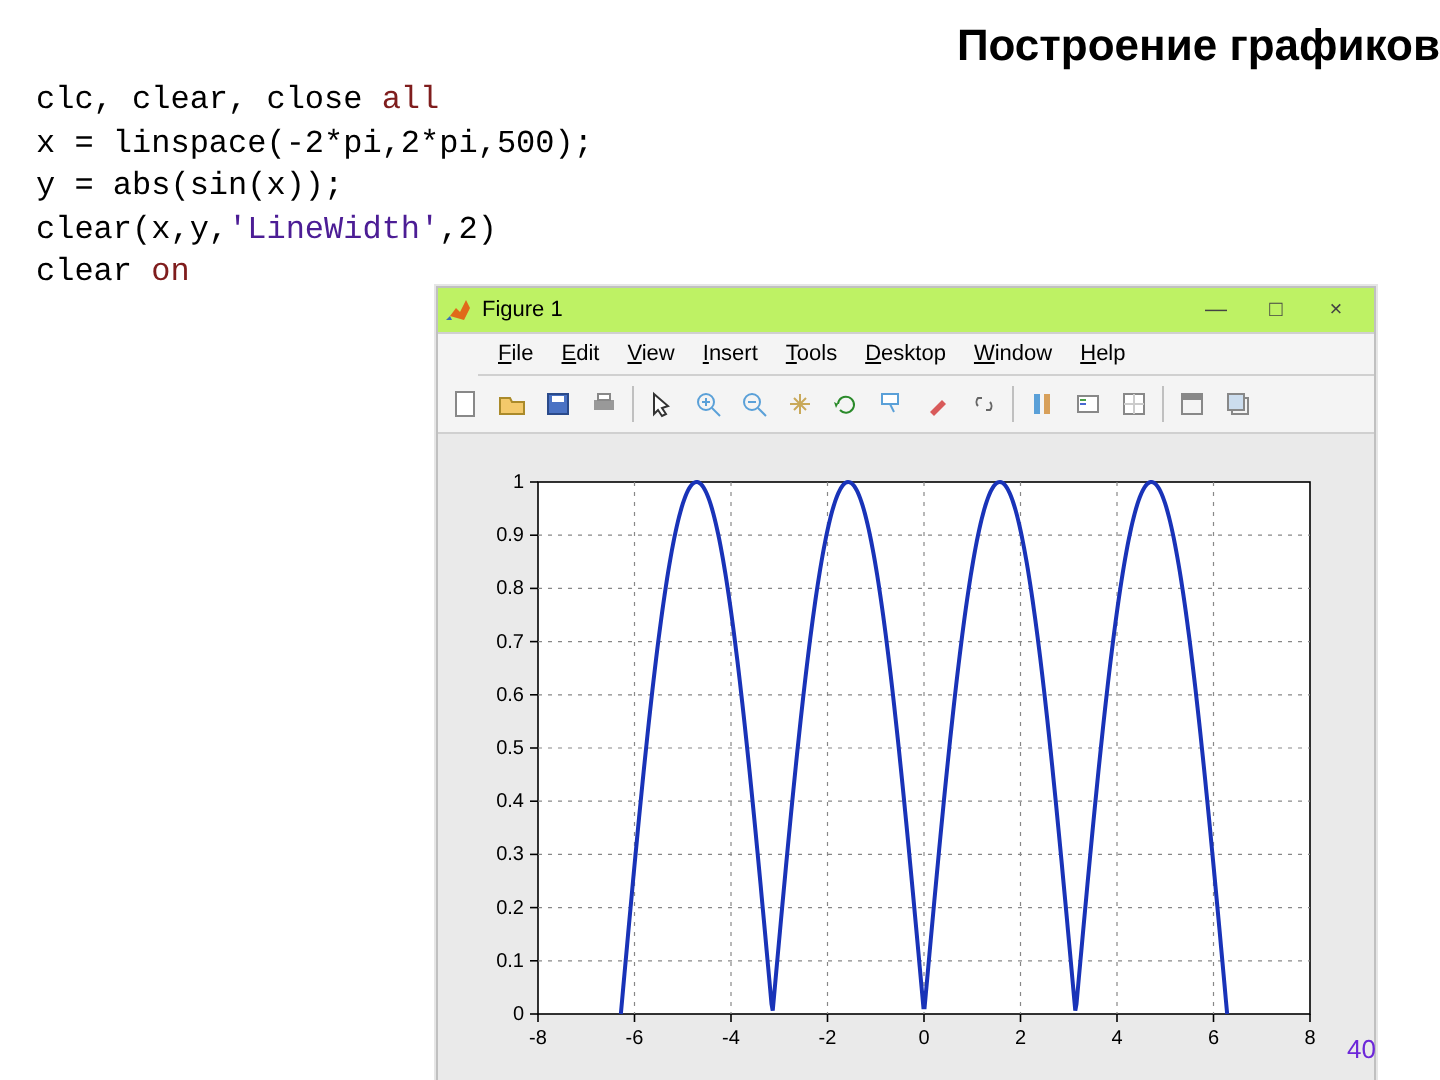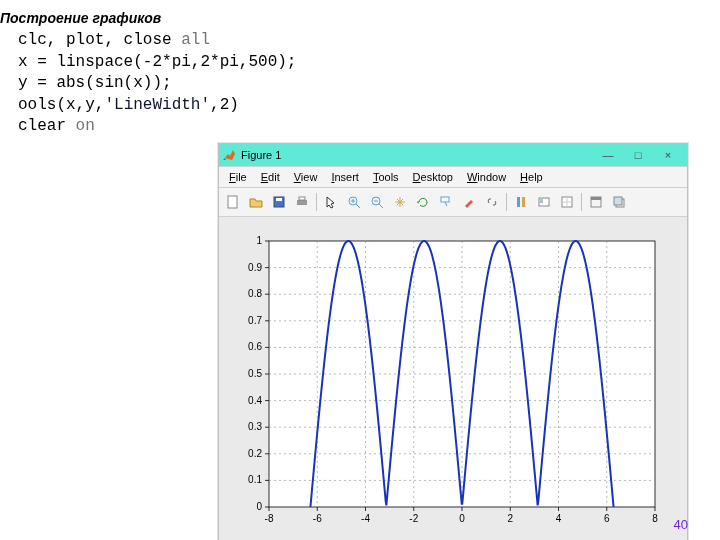--- a/index.html
+++ b/index.html
@@ -5,54 +5,53 @@
   body {
     margin: 0;
     width: 720px;
     height: 540px;
     background: #fff;
     font-family: Arial, sans-serif;
     position: relative;
     overflow: hidden;
   }
   .page-title {
-    text-align: left;
-    font-size: 14px;
+    text-align: right;
+    font-size: 22px;
     font-weight: bold;
     padding-top: 10px;
     color: #000;
-    font-style: italic;
   }
   .code-block {
     font-family: "Courier New", monospace;
     font-size: 16px;
     line-height: 1.35;
     padding: 4px 18px 0 18px;
     white-space: pre;
     color: #000;
   }
-  .kw-blue { color: #737373; }
-  .kw-purple { color: #0f172a; }
+  .kw-blue { color: #7f1d1d; }
+  .kw-purple { color: #4c1d95; }
 
   .fig-window {
     position: absolute;
     left: 218px;
     top: 143px;
     width: 468px;
     background: #f4f4f4;
     border: 1px solid #c0c0c0;
     box-shadow: 0 0 0 1px #e6e6e6;
   }
   .titlebar {
     height: 22px;
     display: flex;
     align-items: center;
     font-size: 11px;
     padding: 0 4px;
-    background: #5eead4;
+    background: #bef264;
     border-bottom: 1px solid #d0d0d0;
   }
   .titlebar .ticon {
     width: 14px; height: 14px; margin-right: 4px;
     display: inline-flex; align-items: center; justify-content: center;
   }
   .titlebar .label { flex: 1; }
   .win-btn {
     width: 30px; height: 18px;
     display: flex; align-items: center; justify-content: center;
@@ -61,20 +60,21 @@
 
   .menubar {
     height: 20px;
     display: flex;
     align-items: center;
     gap: 2px;
     font-size: 11px;
     padding: 0 4px;
     background: #f4f4f4;
     border-bottom: 1px solid #d0d0d0;
+    margin-left: 20px;
   }
   .menubar .mitem {
     padding: 2px 6px;
   }
   .menubar .mitem u { text-decoration: underline; }
 
   .toolbar {
     height: 24px;
     display: flex;
     align-items: center;
@@ -105,24 +105,24 @@
     bottom: 8px;
     font-size: 13px;
     color: #6d28d9;
   }
 </style>
 </head>
 <body>
 
 <div class="page-title">Построение графиков</div>
 
-<div class="code-block"><span>clc, plot, close </span><span class="kw-blue">all</span>
+<div class="code-block"><span>clc, clear, close </span><span class="kw-blue">all</span>
 <span>x = linspace(-2*pi,2*pi,500);</span>
 <span>y = abs(sin(x));</span>
-<span>ools(x,y,</span><span class="kw-purple">'LineWidth'</span><span>,2)</span>
+<span>clear(x,y,</span><span class="kw-purple">'LineWidth'</span><span>,2)</span>
 <span>clear </span><span class="kw-blue">on</span></div>
 
 <div class="fig-window">
   <div class="titlebar">
     <span class="ticon">
       <svg width="14" height="14" viewBox="0 0 14 14">
           <path d="M2 10 L5 6 L7 8 L10 2 L12 6 L9 12 Z" fill="#e06a1a"></path>
           <path d="M2 10 L0 12 L3 12 Z" fill="#3a6fb7"></path>
         </svg>
     </span>

